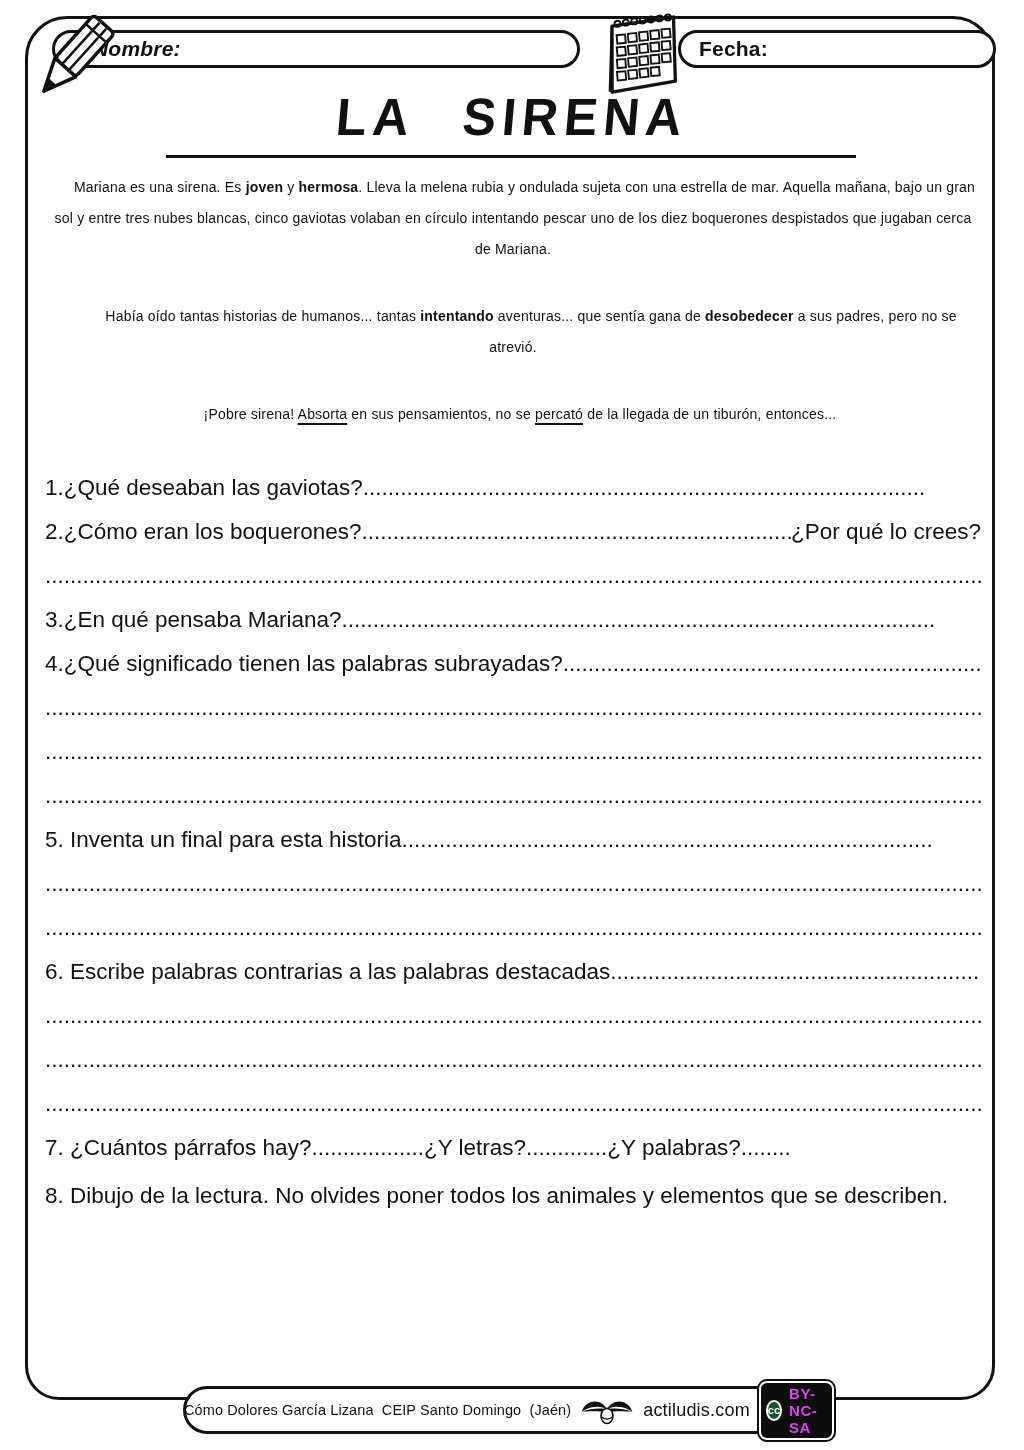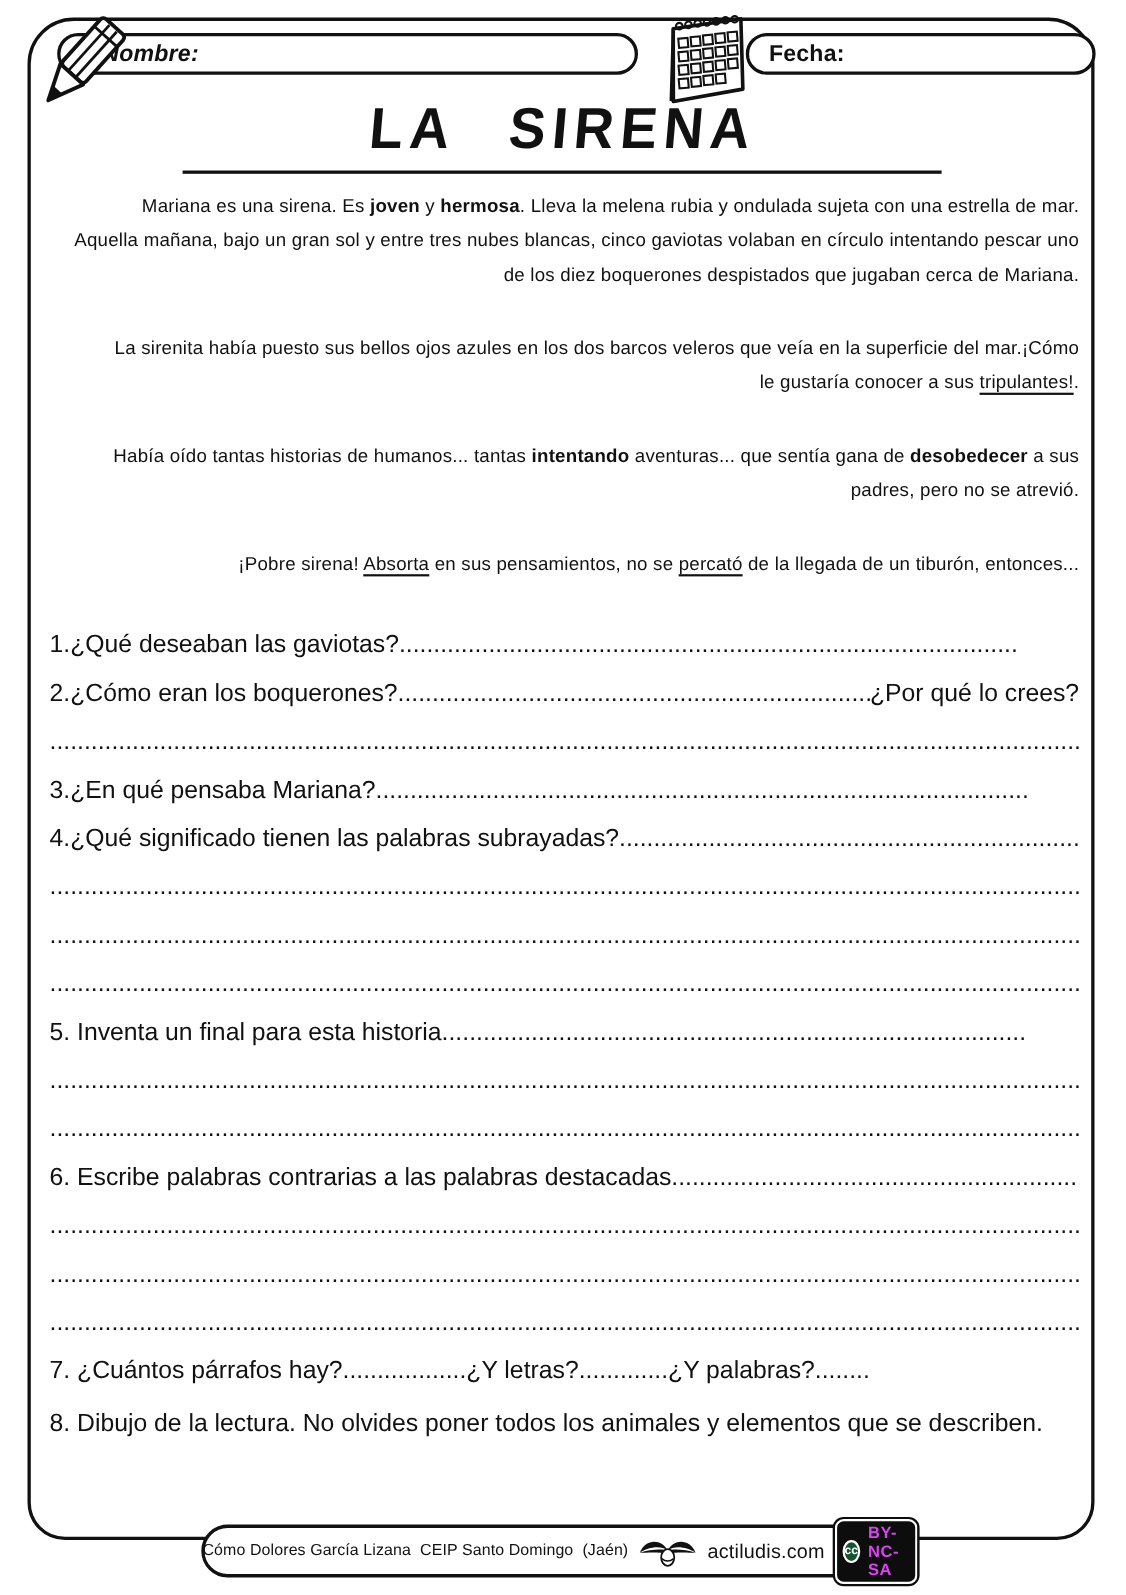--- a/index.html
+++ b/index.html
@@ -33,22 +33,22 @@
     transform:skewX(-5deg) scaleY(1.05);
   }
   .title-rule{
     position:absolute;left:166px;top:155px;width:690px;height:3px;background:#111;z-index:2;
   }
   
   .content{
     position:absolute;left:45px;top:172px;width:936px;z-index:2;
   }
   .para{
-    font-size:17px;line-height:31px;letter-spacing:0.2px;
-    margin:0 0 36px 0;text-align:right;
+    font-size:14px;line-height:31px;letter-spacing:0.2px;
+    margin:0 0 36px 0;text-align:center;
   }
   .ind1{text-indent:23px;}
   .ind2{text-indent:42px;}
   .ind3{text-indent:36px;}
   .ind4{text-indent:14px;}
   .b{font-weight:bold;}
   .u{text-decoration:underline;text-decoration-thickness:2px;text-underline-offset:4px;}
   
   .questions{margin-top:18px;font-size:22.5px;}
   .ql{
@@ -146,21 +146,20 @@
   <span class="hdr-label">Fecha:</span>
   <span class="hdr-blank"></span>
 </div>
 
 <div class="title">LA SIRENA</div>
 <div class="title-rule"></div>
 
 <div class="content">
 
   <p class="para ind1"><span>Mariana es una sirena. Es </span><span class="b">joven</span><span> y </span><span class="b">hermosa</span><span>. Lleva la melena rubia y ondulada sujeta con una estrella de mar. Aquella mañana, bajo un gran sol y entre tres nubes blancas, cinco gaviotas volaban en círculo intentando pescar uno de los diez boquerones despistados que jugaban cerca de Mariana.</span></p>
-  <p class="para ind2"><span>La sirenita había puesto sus bellos ojos azules en los dos barcos veleros que veía en la superficie del mar.¡Cómo le gustaría conocer a sus </span><span class="u">tripulantes!</span><span>.</span></p>
   <p class="para ind3"><span>Había oído tantas historias de humanos... tantas </span><span class="b">intentando</span><span> aventuras... que sentía gana de </span><span class="b">desobedecer</span><span> a sus padres, pero no se atrevió.</span></p>
   <p class="para ind4"><span>¡Pobre sirena! </span><span class="u">Absorta</span><span> en sus pensamientos, no se </span><span class="u">percató</span><span> de la llegada de un tiburón, entonces...</span></p>
 
   <div class="questions">
     <div class="ql">1.¿Qué deseaban las gaviotas?..........................................................................................</div>
     <div class="ql ql-flex">
       <span>2.¿Cómo eran los boquerones?</span>
       <span class="dotfill">........................................................................................................................</span>
       <span>¿Por qué lo crees?</span>
     </div>

